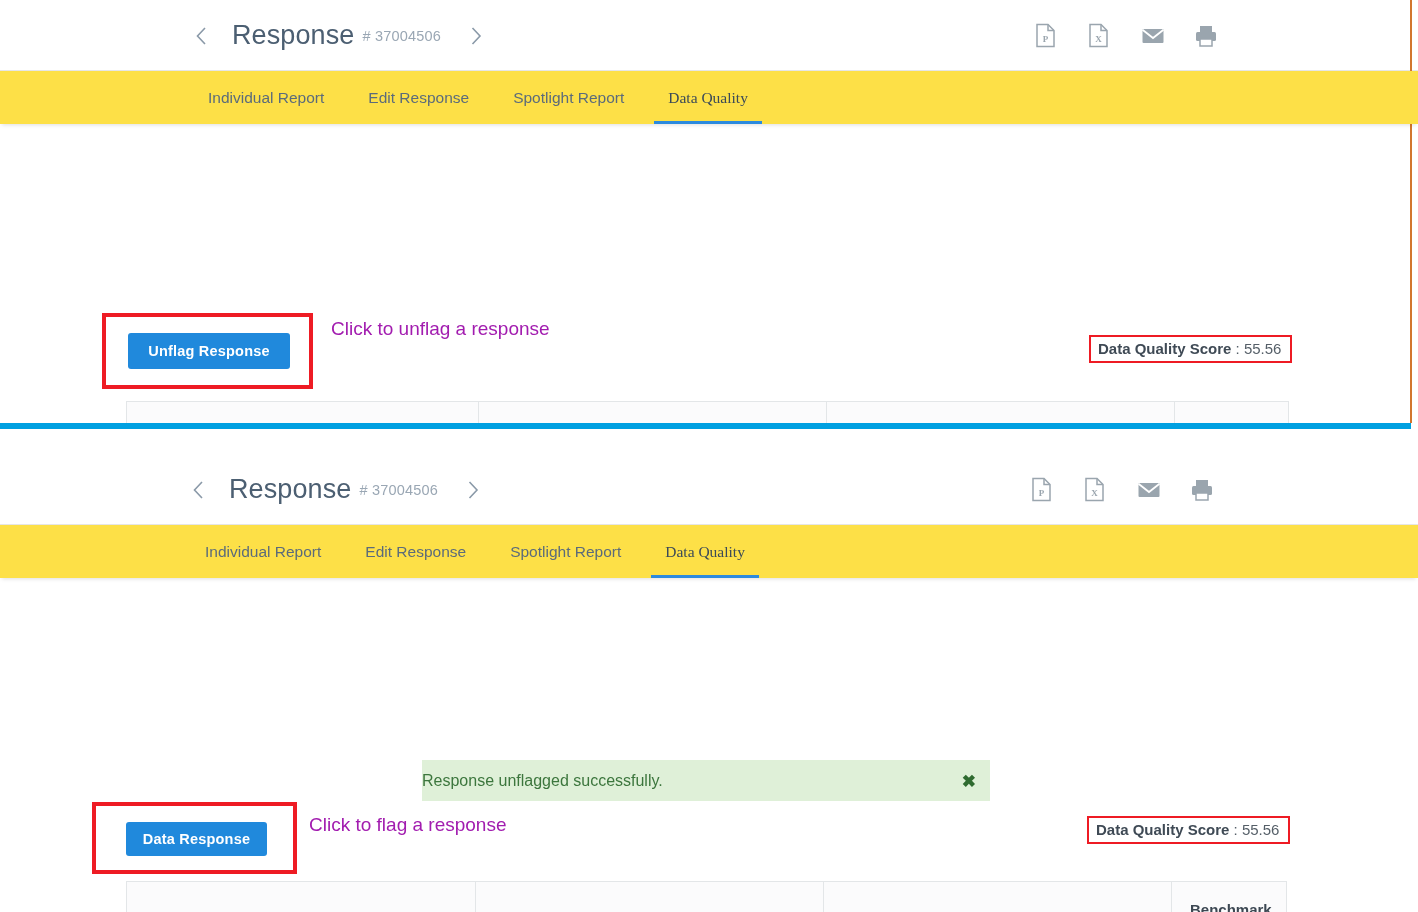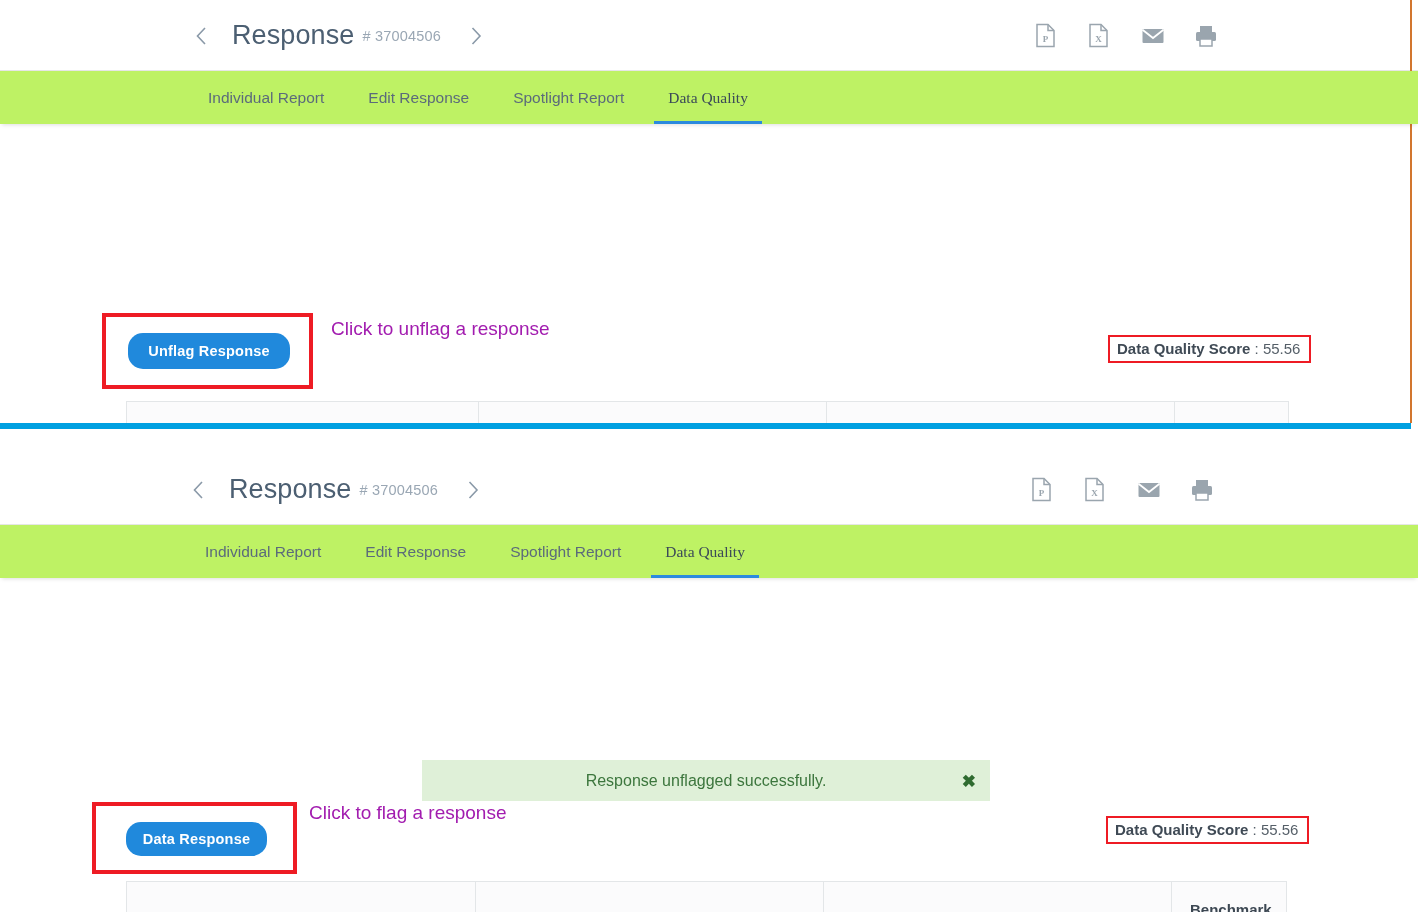--- a/index.html
+++ b/index.html
@@ -52,21 +52,21 @@
     position: absolute; top: 0; height: 71px;
     right: 200px;
     display: flex; align-items: center; gap: 29px;
   }
   .hdr-icons .ic { width: 24px; height: 26px; cursor: pointer; display:block; }
 
   
   .tabbar {
     position: relative;
     height: 53px;
-    background: #bef264;
+    background: #fde047;
     box-shadow: 0 3px 4px -2px rgba(0,0,0,0.13);
     z-index: 3;
   }
   .tabs {
     position: absolute; left: 186px; top: 0;
     height: 53px; display: flex; align-items: stretch;
   }
   .tab {
     display: flex; align-items: center;
     padding: 0 22px;
@@ -95,50 +95,49 @@
     position: absolute;
     color: #a21caf;
     font-size: 19px;
     white-space: nowrap;
   }
   .btn-primary {
     position: absolute;
     background: #2089dc;
     color: #fff;
     border: none;
-    border-radius: 15px;
+    border-radius: 3px;
     font-size: 14.5px;
     font-weight: bold;
     font-family: "Liberation Sans", sans-serif;
     cursor: pointer;
     letter-spacing: .2px;
     padding: 0;
   }
 
   .dqs {
     position: absolute;
     border: 2px solid #ee1b24;
     background: #fff;
     padding: 3px 9px 4px 7px;
     font-size: 15px;
     color: #555f68;
     white-space: nowrap;
-    margin-left: 19px;
   }
   .dqs b { color: #3f4a55; font-weight: bold; }
 
   
   .alert {
     position: absolute;
     background: #dff0d8;
     color: #3c763d;
     font-size: 16px;
     display: flex; align-items: center; justify-content: center;
   }
-  .alert-txt { flex: 1; text-align: center; }
+  .alert-txt { flex: 1; }
   .alert-close {
     position: absolute; right: 14px; top: 50%;
     transform: translateY(-50%);
     font-size: 17px; font-weight: bold; color: #2f6b30;
     cursor: pointer; line-height: 1;
   }
 
   
   table.dq {
     position: absolute;
@@ -340,21 +339,21 @@
     </div>
 
     <div class="body" style="height:334px;">
       <div class="alert" style="left:422px; top:182px; width:568px; height:41px;">
         <span class="alert-txt">Response unflagged successfully.</span>
         <span class="alert-close">✖</span>
       </div>
 
       <div class="redbox" style="left:92px; top:653px; width:205px; height:72px; top:224px;"></div>
       <button class="btn-primary" style="left:126px; top:244px; width:141px; height:34px;">Data Response</button>
-      <div class="annot" style="left:309px; top:224px;">Click to flag a response</div>
+      <div class="annot" style="left:309px; top:236px;">Click to flag a response</div>
 
       <div class="dqs" style="left:1087px; top:238px;">
         <b>Data Quality Score</b><span> : </span><span>55.56</span>
       </div>
 
       <table class="dq" style="left:126px; top:303px; width:1160px;">
         <colgroup>
             <col style="width:349px">
             <col style="width:348px">
             <col style="width:348px">

